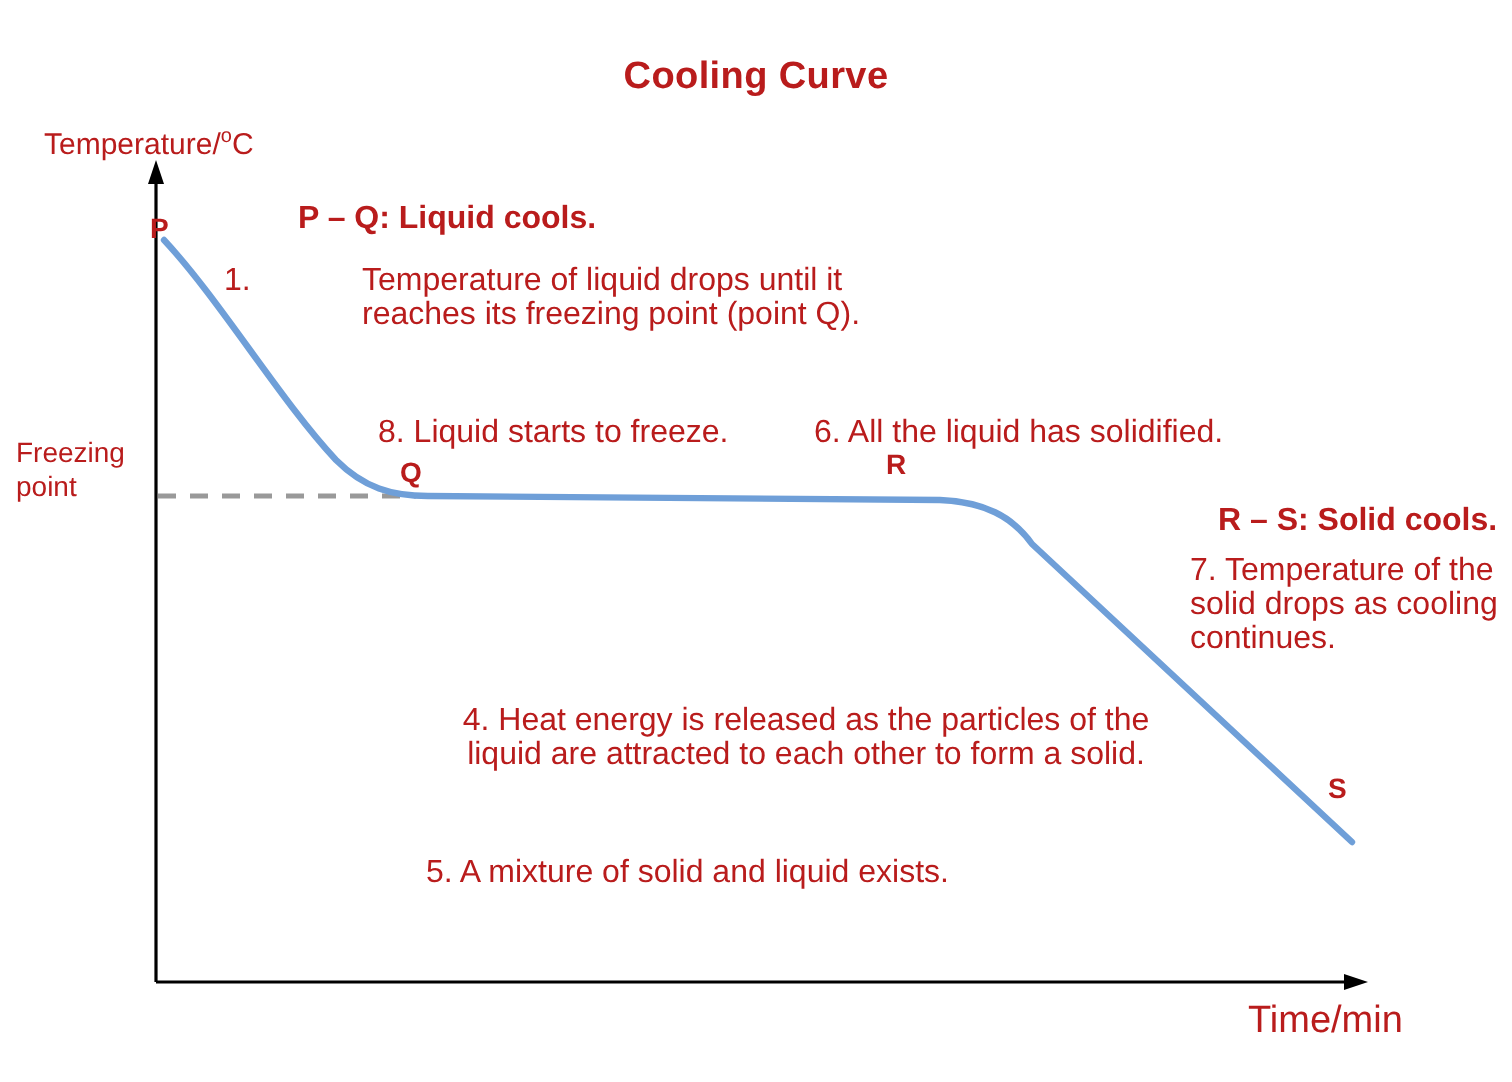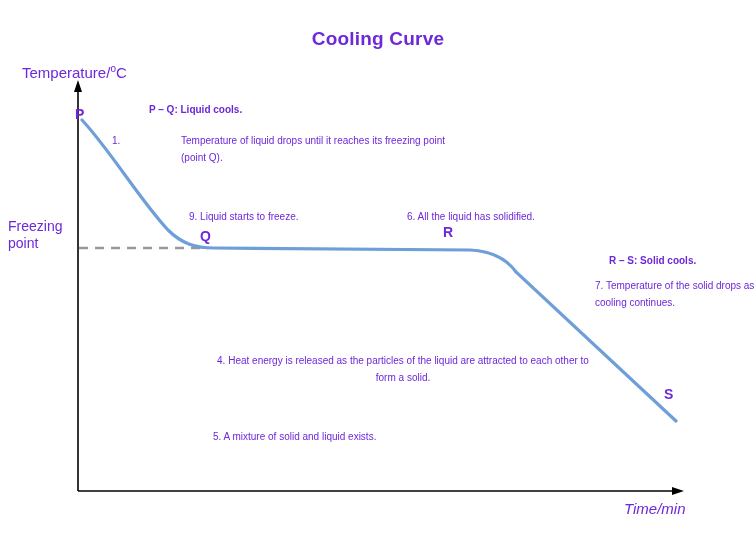--- a/index.html
+++ b/index.html
@@ -6,21 +6,21 @@
     margin: 0;
     padding: 0;
     background: #ffffff;
   }
   #stage {
     position: relative;
     width: 756px;
     height: 541px;
     background: #ffffff;
     font-family: "Liberation Sans", sans-serif;
-    color: #6d28d9;
+    color: #b91c1c;
     overflow: hidden;
   }
   #chart-title {
     position: absolute;
     left: 0;
     top: 28px;
     width: 756px;
     text-align: center;
     font-size: 19px;
     font-weight: bold;
@@ -33,22 +33,21 @@
     font-size: 15px;
   }
   #y-axis-label sup {
     font-size: 10px;
     vertical-align: super;
   }
   #x-axis-label {
     position: absolute;
     left: 624px;
     top: 500px;
-    font-size: 15px;
-    font-style: italic;
+    font-size: 19px;
   }
   #freezing-point-label {
     position: absolute;
     left: 8px;
     top: 218px;
     width: 66px;
     font-size: 14px;
     line-height: 17px;
   }
   svg#plot {
@@ -61,21 +60,21 @@
     font-size: 14px;
     font-weight: bold;
   }
   #label-P { left: 75px; top: 106px; }
   #label-Q { left: 200px; top: 228px; }
   #label-R { left: 443px; top: 224px; }
   #label-S { left: 664px; top: 386px; }
 
   .ann {
     position: absolute;
-    font-size: 10px;
+    font-size: 16px;
     line-height: 17px;
     padding-left: 37px;
   }
   .ann.bold { font-weight: bold; }
 
   #ann-pq-head { left: 112px; top: 101px; }
   #ann-pq-1 { left: 112px; top: 132px; width: 300px; }
   #ann-pq-1 .num { position: absolute; left: 0; top: 0; }
   #ann-pq-1 .txt { display: block; margin-left: 32px; }
 
@@ -125,21 +124,21 @@
   <div class="pt-label" id="label-R">R</div>
   <div class="pt-label" id="label-S">S</div>
 
   <div class="ann bold" id="ann-pq-head">P – Q: Liquid cools.</div>
 
   <div class="ann" id="ann-pq-1">
     <span class="num">1.</span>
     <span class="txt">Temperature of liquid drops until it reaches its freezing point (point Q).</span>
   </div>
 
-  <div class="ann" id="ann-2">9. Liquid starts to freeze.</div>
+  <div class="ann" id="ann-2">8. Liquid starts to freeze.</div>
   <div class="ann" id="ann-6">6. All the liquid has solidified.</div>
 
   <div class="ann" id="ann-4">4. Heat energy is released as the particles of the liquid are attracted to each other to form a solid.</div>
   <div class="ann" id="ann-5">5. A mixture of solid and liquid exists.</div>
 
   <div class="ann bold" id="ann-rs-head">R – S: Solid cools.</div>
   <div class="ann" id="ann-7">7. Temperature of the solid drops as cooling continues.</div>
 
 </div>
 

